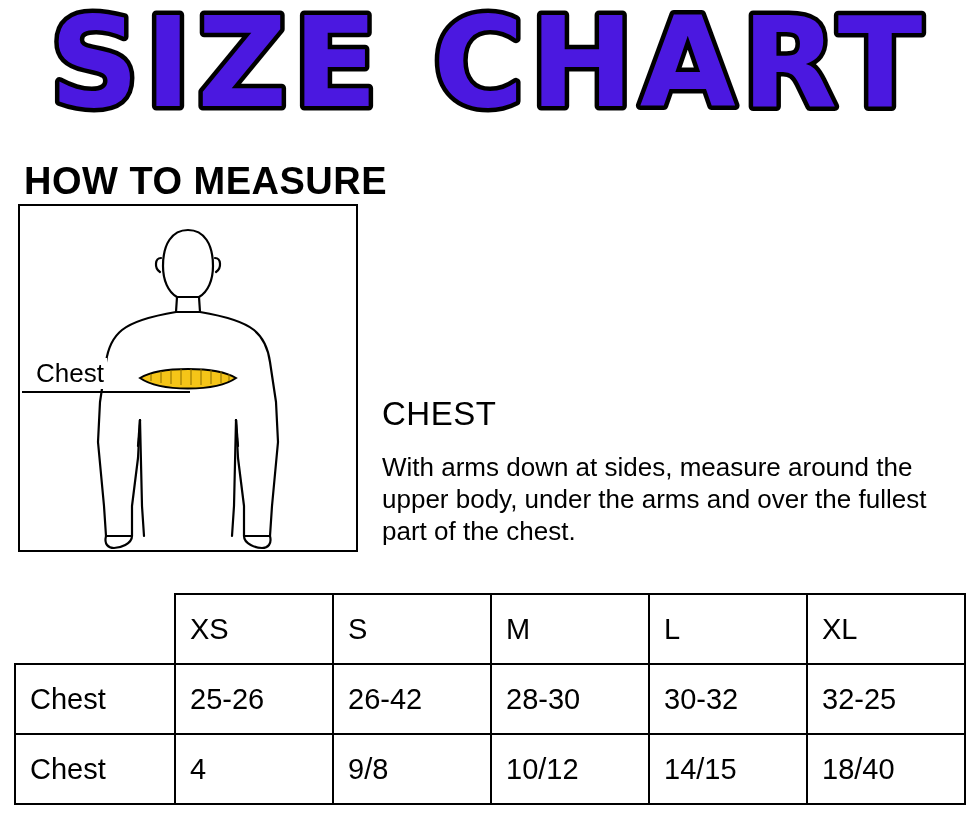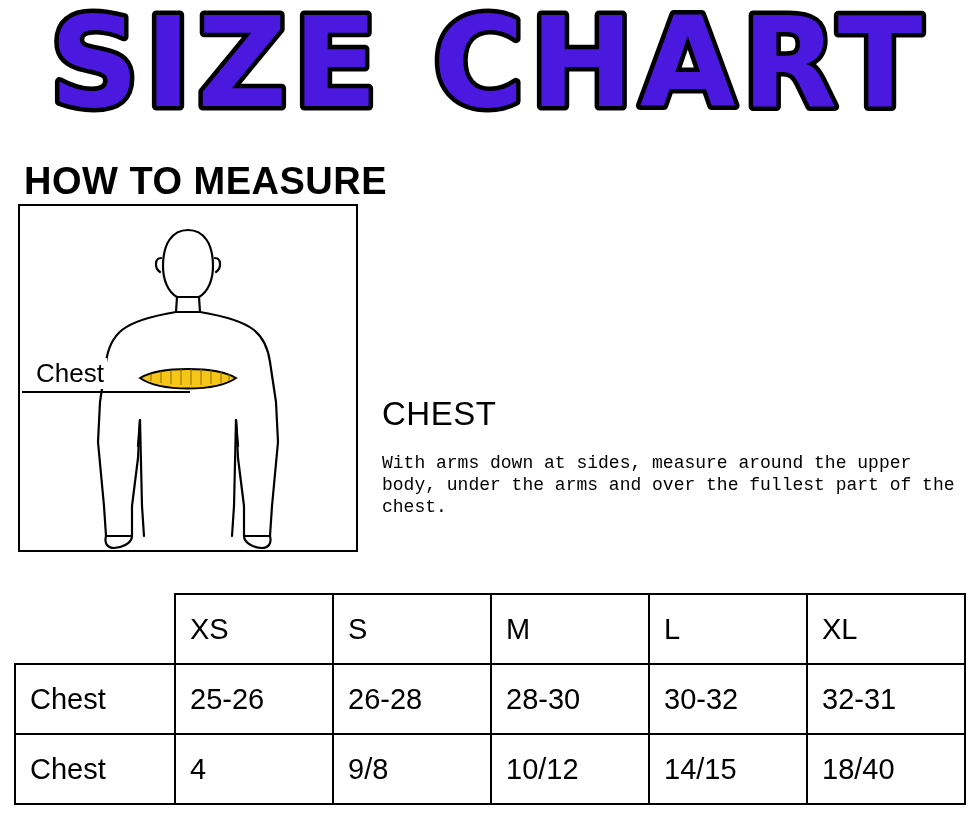--- a/index.html
+++ b/index.html
@@ -89,22 +89,22 @@
     top: 395px;
     font-family: "Liberation Sans", sans-serif;
     font-size: 33px;
     letter-spacing: 0.5px;
   }
   #desc-body {
     position: absolute;
     left: 382px;
     top: 452px;
     width: 580px;
-    font-family: Liberation Mono, monospace;
-    font-size: 18px;
+    font-family: Liberation Sans, sans-serif;
+    font-size: 26px;
     line-height: 1.23;
   }
 
   
   #size-table {
     position: absolute;
     left: 14px;
     top: 593px;
     width: 950px;
     border-collapse: collapse;
@@ -202,24 +202,24 @@
       <td class="cell-none"></td>
       <td class="cell-b">XS</td>
       <td class="cell-b">S</td>
       <td class="cell-b">M</td>
       <td class="cell-b">L</td>
       <td class="cell-b">XL</td>
     </tr>
     <tr class="row-data">
       <td class="cell-b">Chest</td>
       <td class="cell-b">25-26</td>
-      <td class="cell-b">26-28</td>
+      <td class="cell-b">26-42</td>
       <td class="cell-b">28-30</td>
       <td class="cell-b">30-32</td>
-      <td class="cell-b">32-31</td>
+      <td class="cell-b">32-25</td>
     </tr>
     <tr class="row-data">
       <td class="cell-b">Chest</td>
       <td class="cell-b">4</td>
       <td class="cell-b">9/8</td>
       <td class="cell-b">10/12</td>
       <td class="cell-b">14/15</td>
       <td class="cell-b">18/40</td>
     </tr>
   </tbody>

